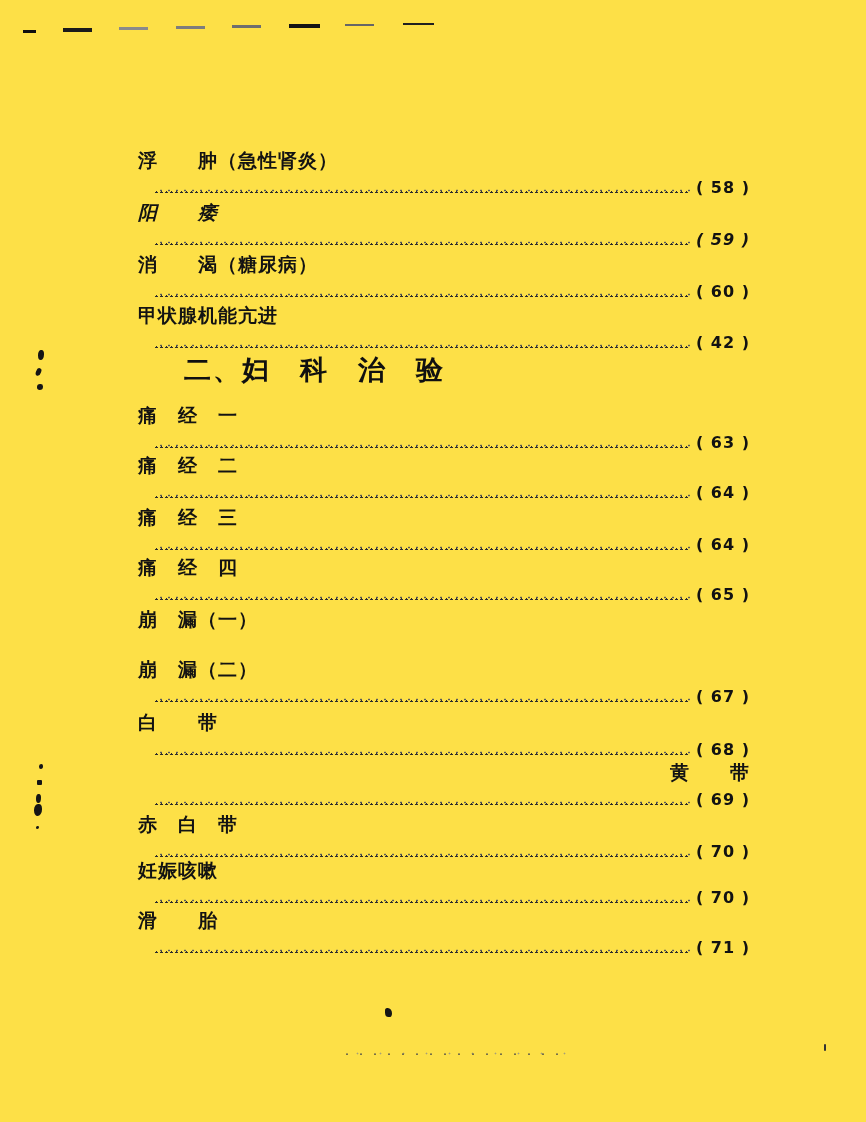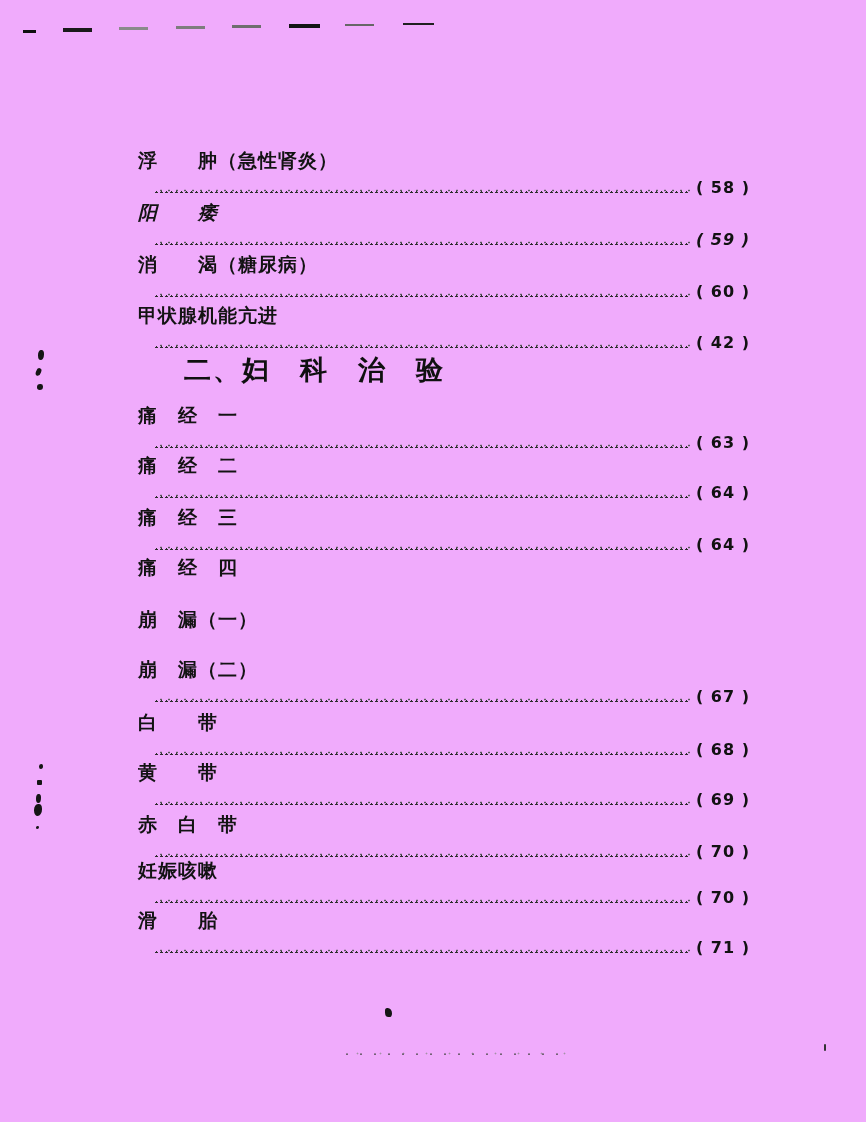--- a/index.html
+++ b/index.html
@@ -1,20 +1,20 @@
 <!DOCTYPE html>
 <html><head>
 <meta charset="utf-8">
 <style>
   html,body{margin:0;padding:0;background:#e8e8e8;}
   .page{
     position:relative;
     width:866px;height:1122px;
     margin:0 auto;
-    background:#f0abfc;
+    background:#fde047;
     overflow:hidden;
     font-family:"DejaVu Sans", sans-serif;
     color:#161616;
   }
 
   
   .entry{position:absolute;left:138px;width:612px;}
   .entry-title{
     font-weight:bold;
     font-size:19px;
@@ -179,39 +179,43 @@
       </div>
       <div class="entry" style="top: 505px;">
         <div class="entry-title">痛　经　三</div>
         <div class="leader-row">
           <div class="dots"></div>
           <div class="page-label">( 64 )</div>
         </div>
       </div>
       <div class="entry" style="top: 555px;">
         <div class="entry-title">痛　经　四</div>
+        <div class="leader-row">
+          <div class="dots"></div>
+          <div class="page-label">( 65 )</div>
+        </div>
       </div>
       <div class="entry" style="top: 607px;">
         <div class="entry-title">崩　漏（一）</div>
       </div>
       <div class="entry" style="top: 657px;">
         <div class="entry-title">崩　漏（二）</div>
         <div class="leader-row">
           <div class="dots"></div>
           <div class="page-label">( 67 )</div>
         </div>
       </div>
       <div class="entry" style="top: 710px;">
         <div class="entry-title">白　　带</div>
         <div class="leader-row">
           <div class="dots"></div>
           <div class="page-label">( 68 )</div>
         </div>
       </div>
-      <div class="entry" style="top: 760px;">
+      <div class="entry" style="top: 760px; text-align: right;">
         <div class="entry-title">黄　　带</div>
         <div class="leader-row">
           <div class="dots"></div>
           <div class="page-label">( 69 )</div>
         </div>
       </div>
       <div class="entry" style="top: 812px;">
         <div class="entry-title">赤　白　带</div>
         <div class="leader-row">
           <div class="dots"></div>

